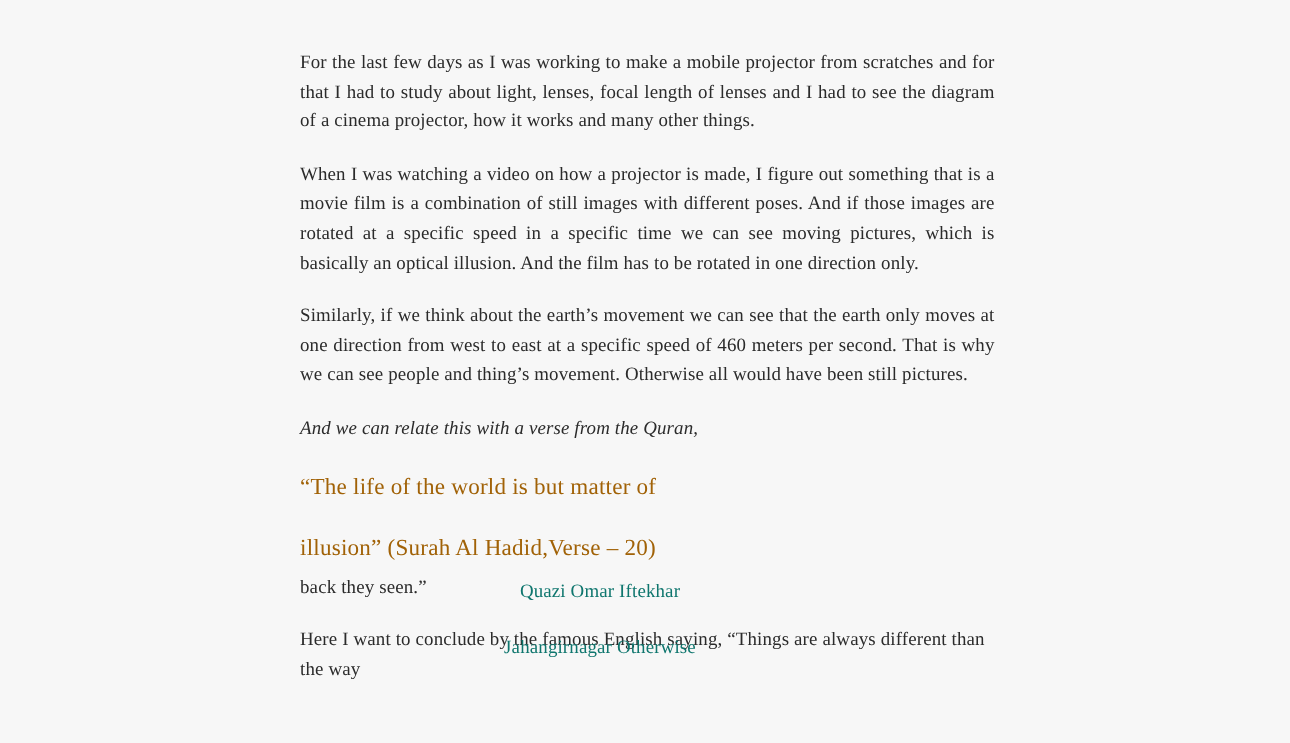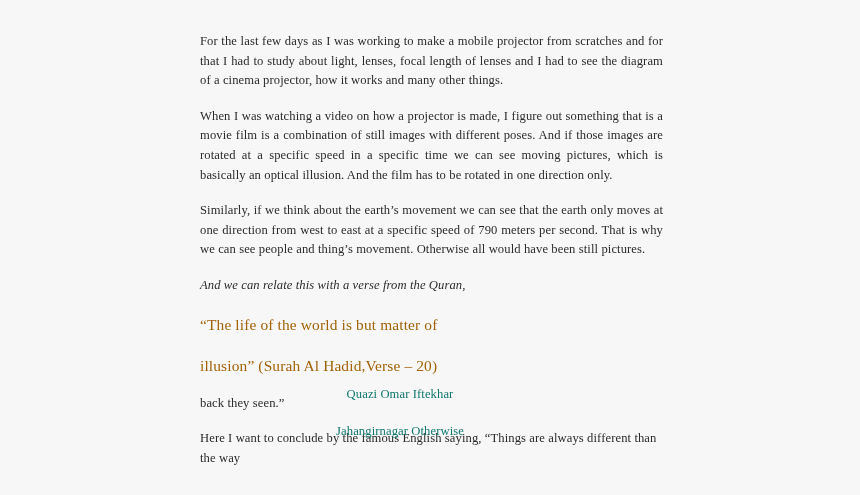--- a/index.html
+++ b/index.html
@@ -48,21 +48,21 @@
   p.quote-line {
     margin: 0 0 20px 0;
     font-size: 15.4px;
     line-height: 21px;
     text-align: left;
     color: #a16207;
     letter-spacing: 0.15px;
     white-space: pre;
   }
   p.quote-line.last {
-    margin-bottom: 18px;
+    margin-bottom: 6px;
   }
   .signature {
     position: absolute;
     left: 200px;
     top: 386px;
     width: 400px;
   }
   p.sig-line {
     margin: 0 0 20px 0;
     font-size: 12.6px;
@@ -79,21 +79,21 @@
 <body>
 
 <div class="page">
 
   <div class="content">
 
     <p class="body-para">For the last few days as I was working to make a mobile projector from scratches and for that I had to study about light, lenses, focal length of lenses and I had to see the diagram of a cinema projector, how it works and many other things.</p>
 
     <p class="body-para">When I was watching a video on how a projector is made, I figure out something that is a movie film is a combination of still images with different poses. And if those images are rotated at a specific speed in a specific time we can see moving pictures, which is basically an optical illusion. And the film has to be rotated in one direction only.</p>
 
-    <p class="body-para">Similarly, if we think about the earth’s movement we can see that the earth only moves at one direction from west to east at a specific speed of 790 meters per second. That is why we can see people and thing’s movement. Otherwise all would have been still pictures.</p>
+    <p class="body-para">Similarly, if we think about the earth’s movement we can see that the earth only moves at one direction from west to east at a specific speed of 460 meters per second. That is why we can see people and thing’s movement. Otherwise all would have been still pictures.</p>
 
     <p class="body-para lead-in">And we can relate this with a verse from the Quran,</p>
 
     <div class="quote-block">
       <p class="quote-line">“The life of the world is but matter of</p>
       <p class="quote-line last">illusion” (Surah Al Hadid,Verse – 20)</p>
     </div>
 
     <p class="body-para ragged">back they seen.”</p>
 

